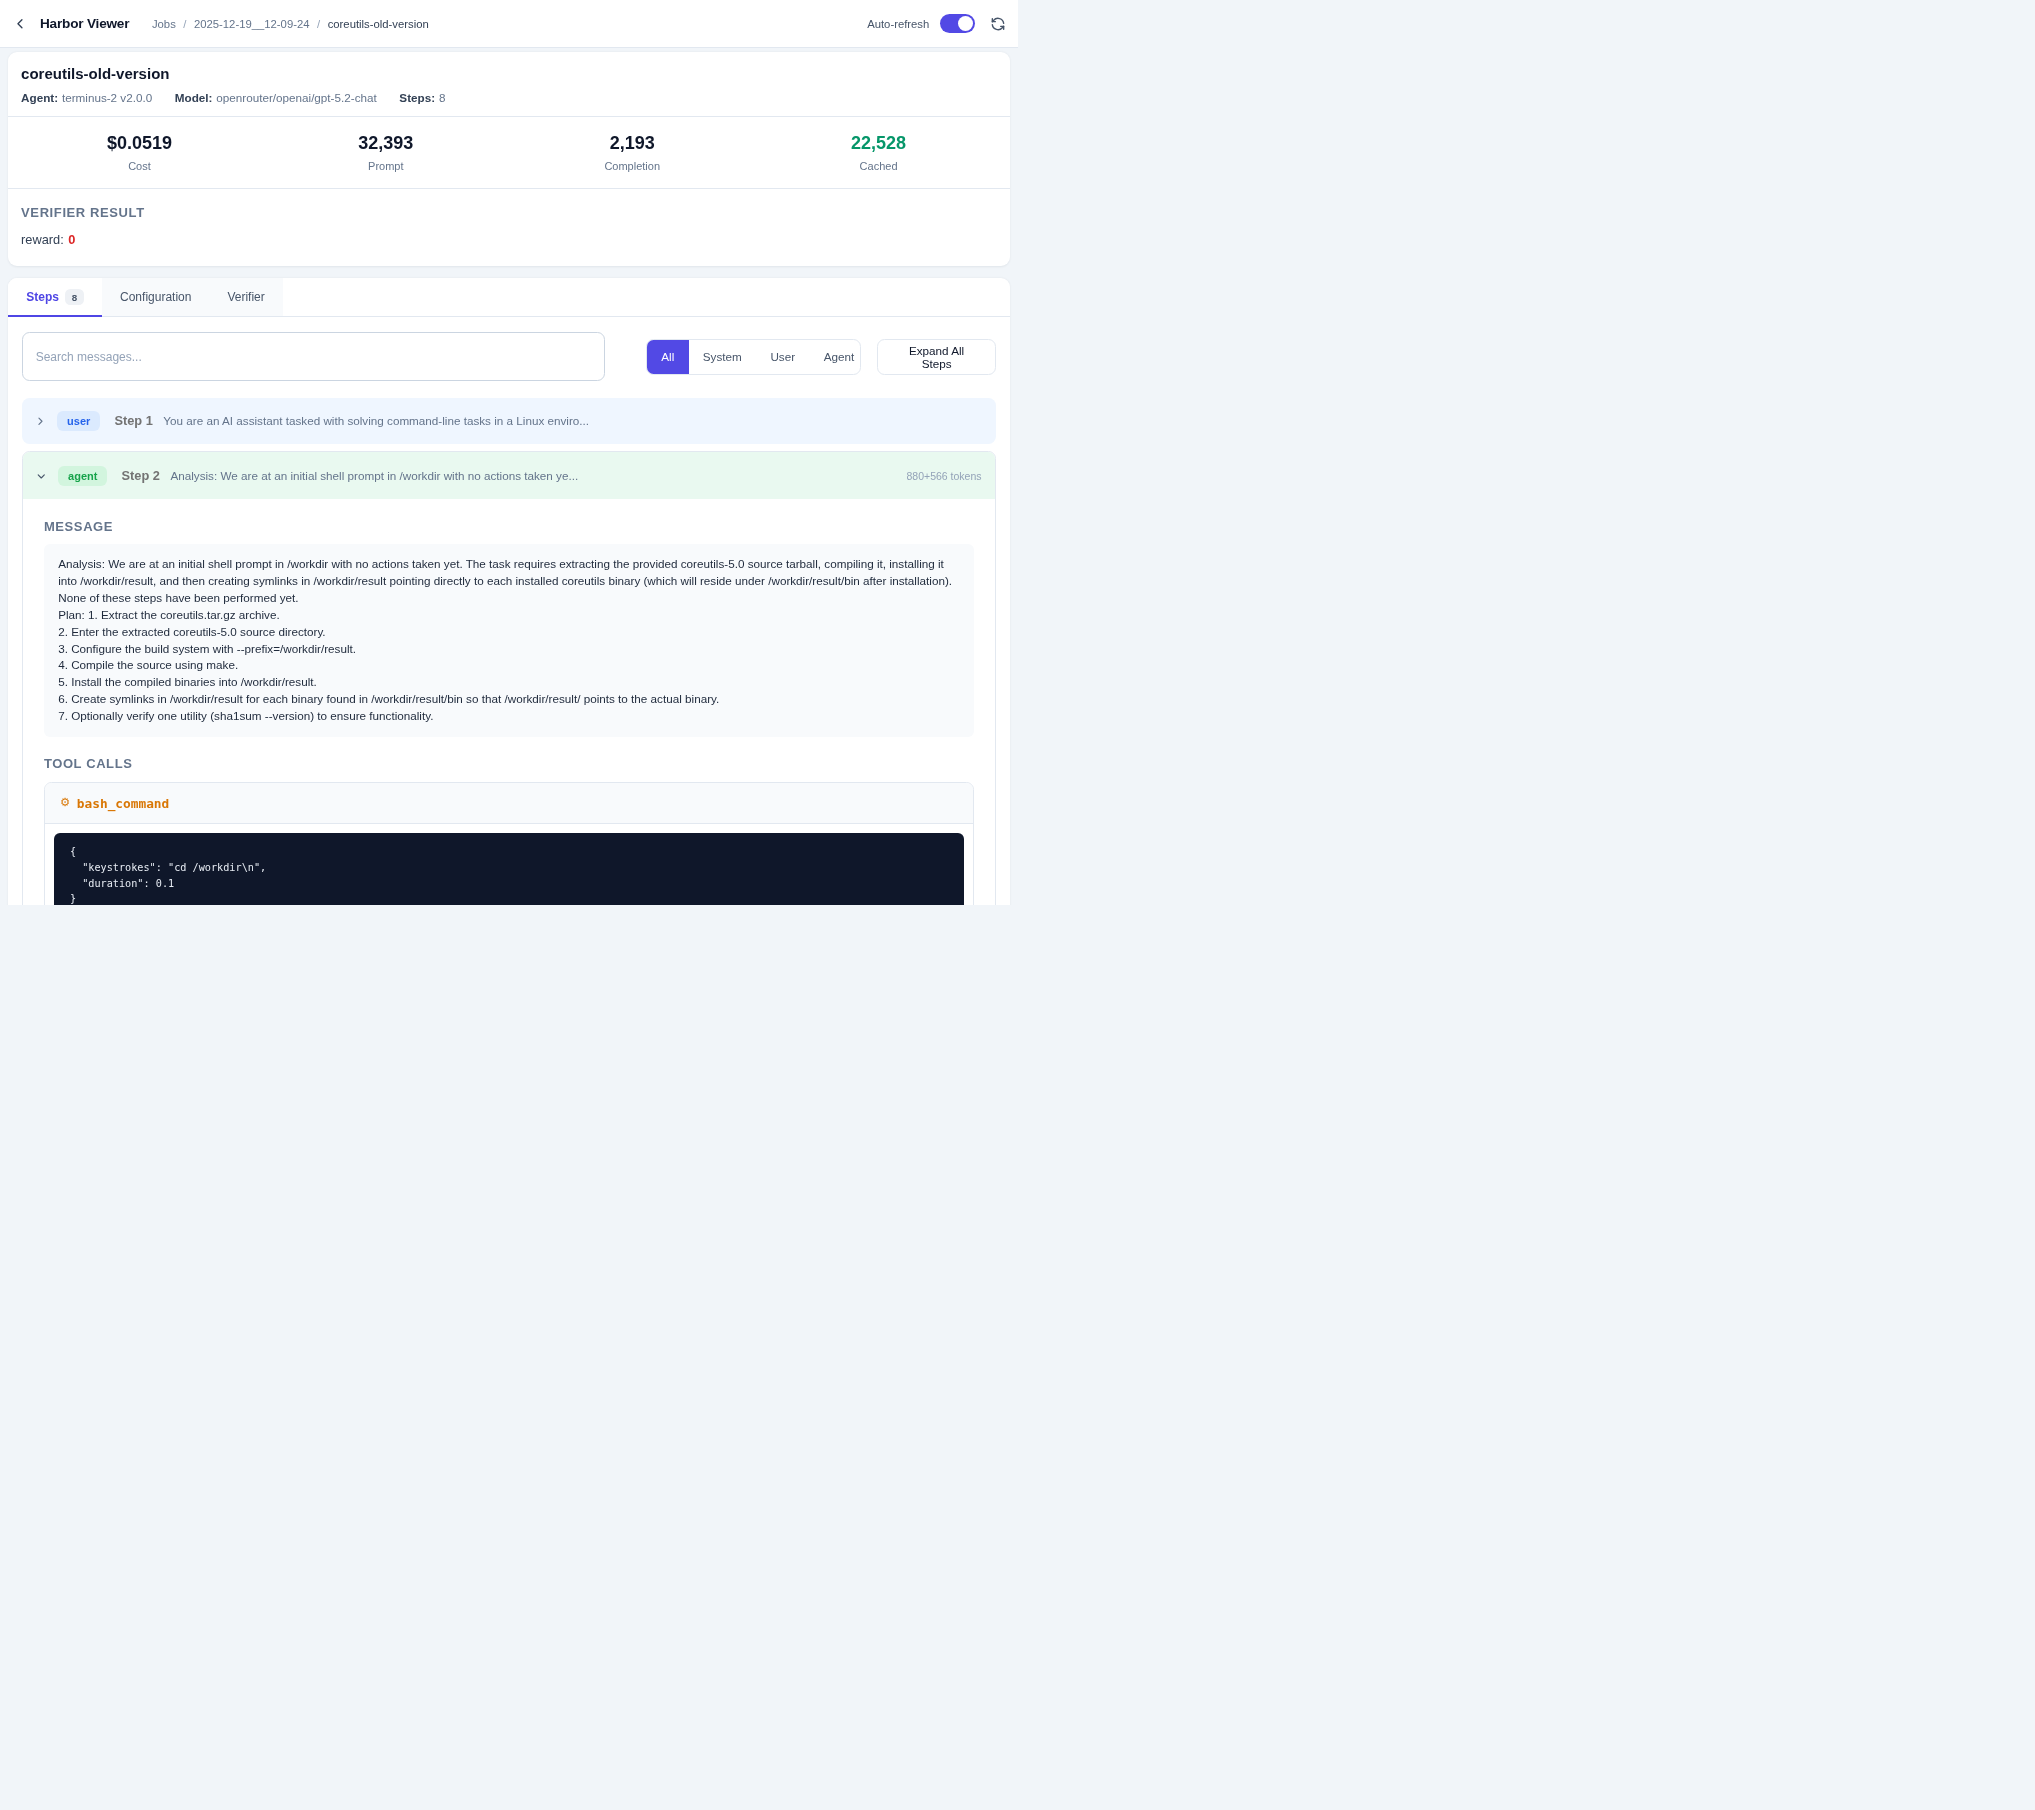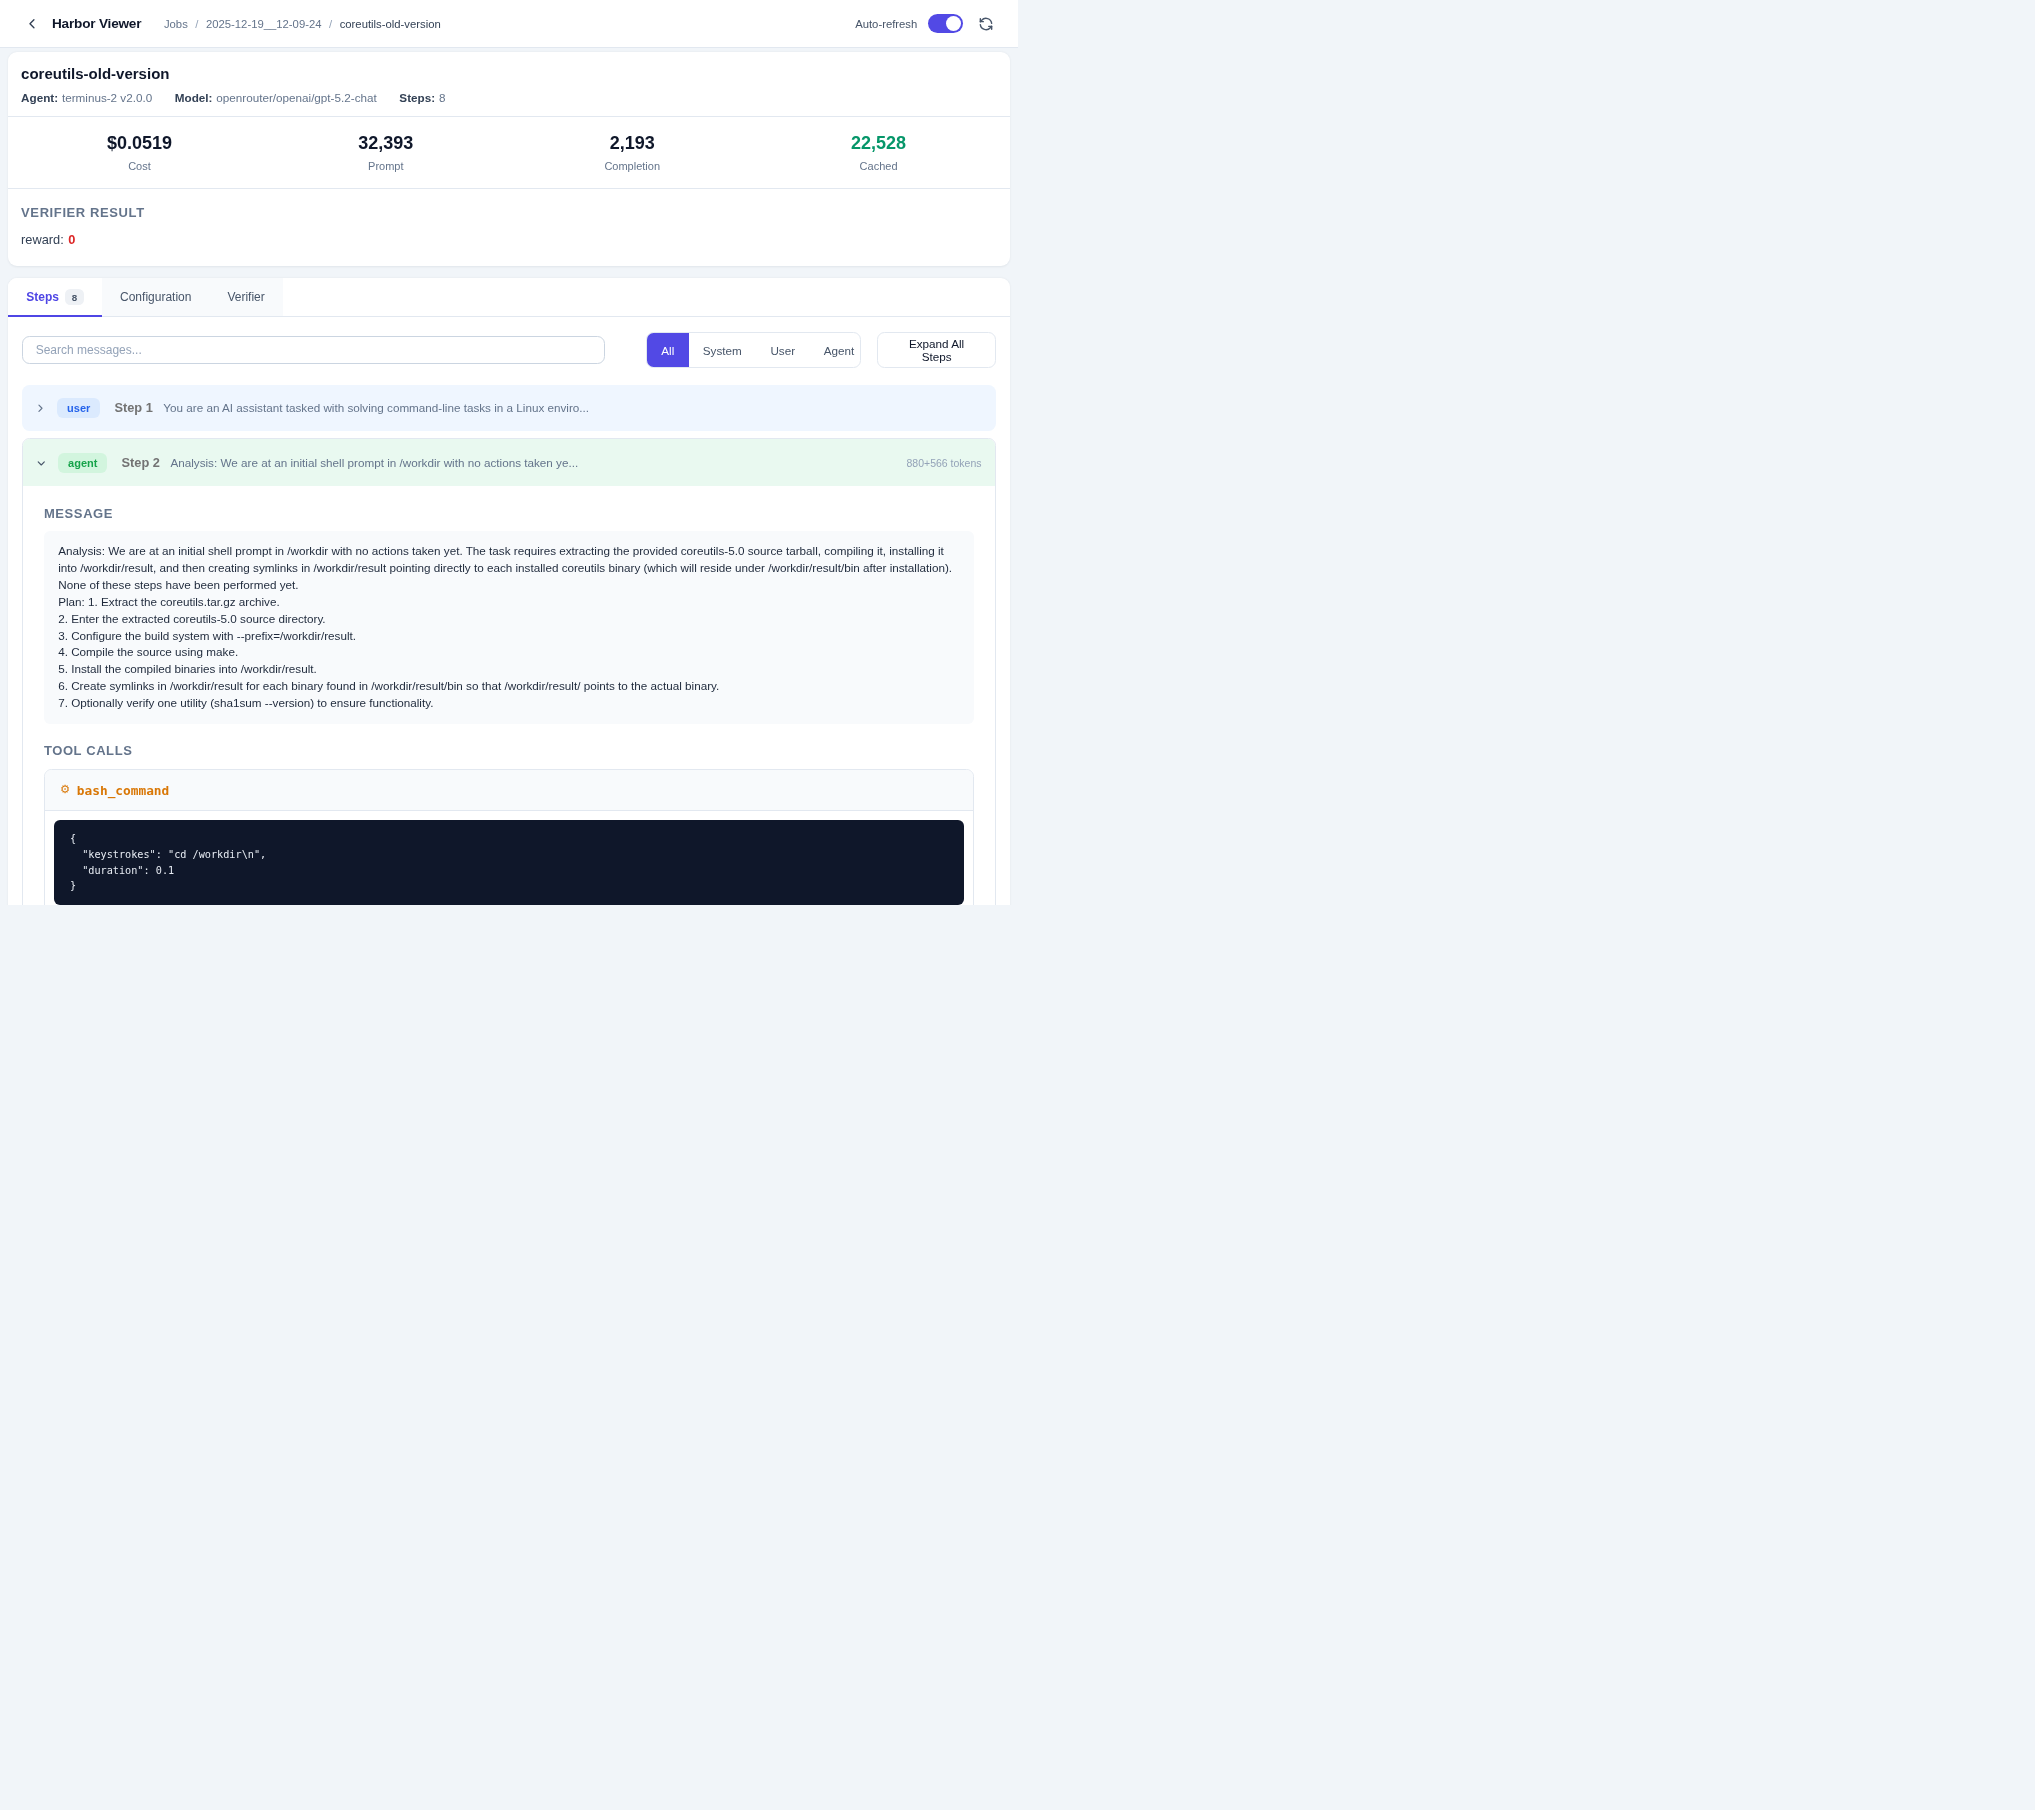--- a/index.html
+++ b/index.html
@@ -5,21 +5,21 @@
   * { box-sizing: border-box; margin: 0; padding: 0; }
   html, body { width: 1018px; height: 905px; overflow: hidden; }
   body {
     font-family: "Liberation Sans", sans-serif;
     background: #f1f5f9;
     color: #1e293b;
   }
   
   .app-header {
     height: 48px; background: #fff; border-bottom: 0.8px solid #e2e8f0;
-    display: flex; align-items: center; padding: 0 22px;
+    display: flex; align-items: center; padding: 0 10px;
   }
   .icon-btn { background: none; border: none; cursor: pointer; display: flex; align-items: center; justify-content: center; }
   .back-btn { width: 21px; height: 21px; }
   .app-title { font-size: 13.6px; font-weight: 700; color: #0f172a; margin-left: 9px; letter-spacing: -0.2px; }
   .breadcrumb { margin-left: 22.6px; font-size: 11.3px; color: #64748b; display: flex; gap: 7.5px; align-items: center; }
   .breadcrumb .sep { color: #94a3b8; }
   .breadcrumb .current { color: #334155; }
   .header-spacer { flex: 1; }
   .autorefresh-label { font-size: 11.3px; color: #475569; margin-right: 10.5px; }
   .toggle { width: 35px; height: 19.6px; border-radius: 9.8px; background: #5249e5; position: relative; cursor: pointer; flex: none; }
@@ -54,21 +54,21 @@
     padding: 16px 18px; font-size: 12px; color: #475569; font-family: inherit;
     display: flex; align-items: center; gap: 6px; position: relative;
   }
   .tab.active { background: #fff; color: #4f46e5; font-weight: 600; border-radius: 9px 0 0 0; }
   .tab.active::after { content: ""; position: absolute; left: 0; right: 0; bottom: -0.8px; height: 2.3px; background: #4f46e5; }
   .tab-badge { background: #eef1f5; color: #475569; font-size: 9.8px; font-weight: 600; padding: 2.3px 6.8px; border-radius: 5.3px; }
 
   
   .controls { display: flex; align-items: center; padding: 15px 13.6px 0; }
   .search-input {
-    width: 605px; height: 28px; border: 0.8px solid #cbd5e1; border-radius: 7.5px;
+    width: 605px; height: 49px; border: 0.8px solid #cbd5e1; border-radius: 7.5px;
     padding: 0 12.8px; font-size: 12px; font-family: inherit; color: #1e293b; outline: none; background: #fff;
   }
   .search-input::placeholder { color: #94a3b8; }
   .segmented { display: flex; margin-left: 41px; height: 36px; border: 0.8px solid #e2e8f0; border-radius: 7.5px; overflow: hidden; background: #fff; }
   .seg-btn { border: none; background: transparent; font-family: inherit; font-size: 11.7px; color: #475569; padding: 0 14.3px; cursor: pointer; }
   .seg-btn.active { background: #5249e5; color: #fff; font-weight: 500; }
   .expand-btn {
     margin-left: 16px; height: 36px; padding: 0 16px; background: #fff; border: 0.8px solid #e2e8f0;
     border-radius: 7.5px; font-family: inherit; font-size: 11.7px; font-weight: 500; color: #0f172a; cursor: pointer;
   }

